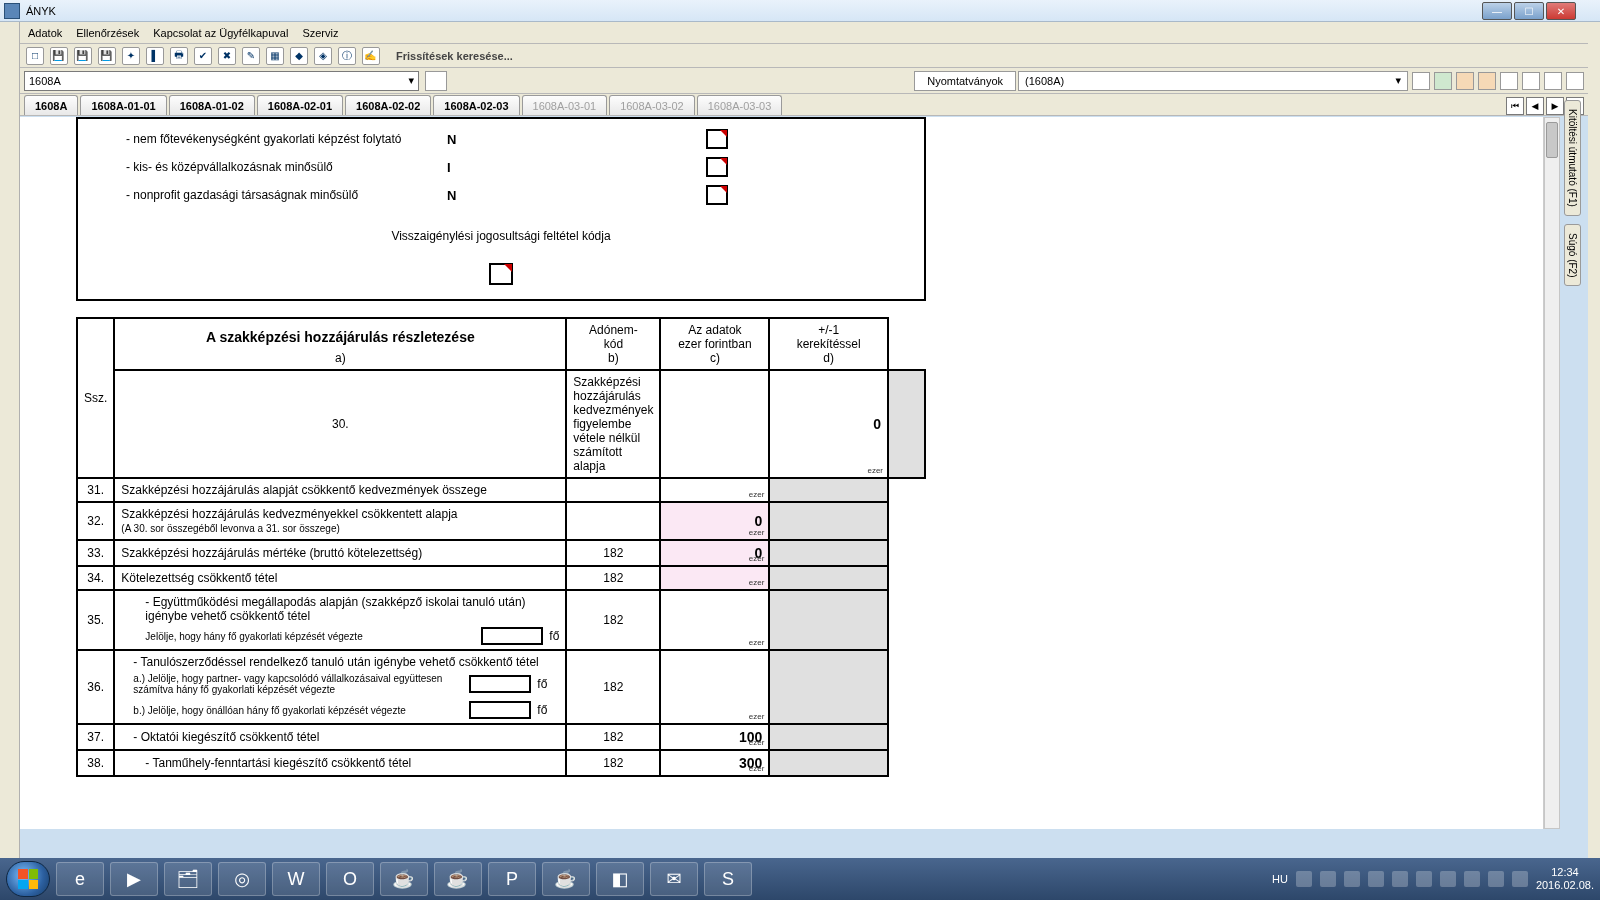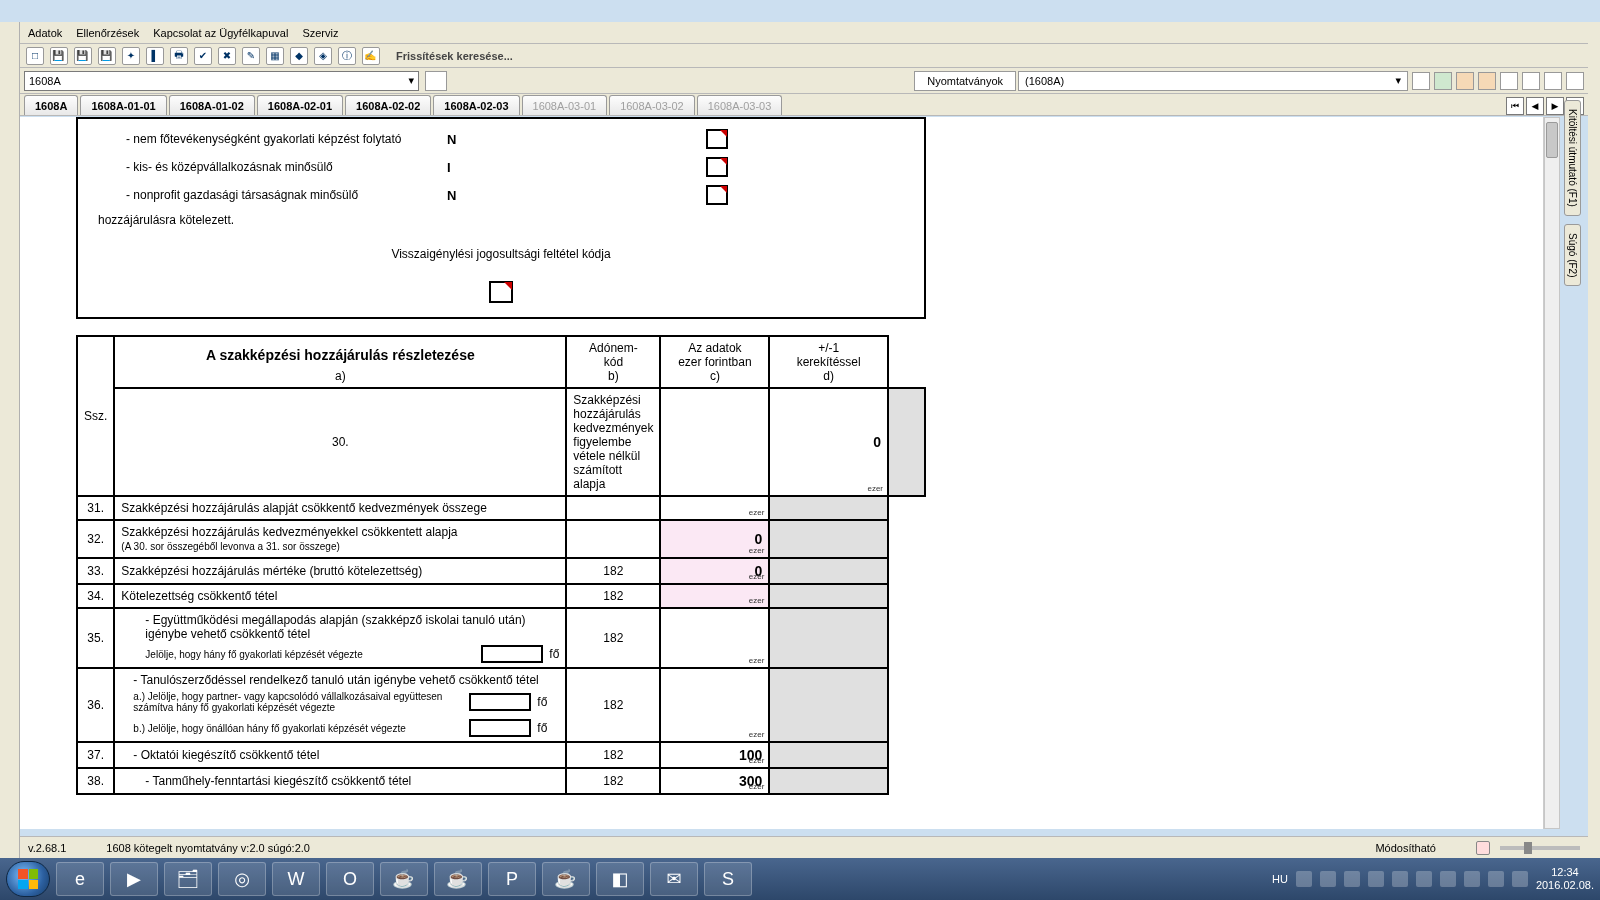--- a/index.html
+++ b/index.html
@@ -129,20 +129,29 @@
   
   .left-gutter{position:absolute;left:0;top:22px;bottom:42px;width:20px;background:#ece9d8;border-right:1px solid #b0b0b0;}
   .right-gutter{position:absolute;right:0;top:22px;bottom:42px;width:12px;background:#ece9d8;}
   .app-container{position:absolute;left:20px;right:12px;top:22px;bottom:42px;display:flex;flex-direction:column;}
 </style>
 </head>
 <body>
 
 <div class="win7-frame">
 
+  <div class="titlebar">
+    <span class="titlebar-icon"></span>
+    <span>ÁNYK</span>
+    <div class="win-buttons">
+      <div class="win-btn">—</div>
+      <div class="win-btn">☐</div>
+      <div class="win-btn close">✕</div>
+    </div>
+  </div>
 
   <div class="left-gutter"></div>
   <div class="right-gutter"></div>
 
   <div class="app-container">
 
     <div class="menubar">
       <span>Adatok</span>
       <span>Ellenőrzések</span>
       <span>Kapcsolat az Ügyfélkapuval</span>
@@ -244,21 +253,20 @@
           <div class="ni-box">
               <span>I</span>
             </div>
         </div>
         <div class="opt-row">
           <span>- nonprofit gazdasági társaságnak minősülő</span>
           <div class="ni-box">
               <span>N</span>
             </div>
         </div>
-        <div class="small-L">hozzájárulásra kötelezett.</div>
         <div class="vissz">
           <span>Visszaigénylési jogosultsági feltétel kódja</span>
           <div class="empty-box"></div>
         </div>
       </div>
 
       <table class="detail">
         <tbody>
             <tr>
           <th rowspan="2" class="col-ssz">Ssz.</th>
@@ -373,30 +381,20 @@
 
   <div class="scrollbar-v">
     <div class="thumb"></div>
   </div>
 
   <div class="side-tabs">
     <div class="side-tab"><span>Kitöltési útmutató (F1)</span></div>
     <div class="side-tab"><span>Súgó (F2)</span></div>
   </div>
 
-  <div class="statusbar">
-    <span>v.2.68.1</span>
-    <span>1608 kötegelt nyomtatvány v:2.0 súgó:2.0</span>
-    <span class="spacer"></span>
-    <span>Módosítható</span>
-    <div class="stat-icons">
-      <div class="dot" style="background:#fdd"></div>
-      <div class="zoom"></div>
-    </div>
-  </div>
 
   <div class="taskbar">
     <div class="start-orb">
       <div class="flag">
           <div></div>
           <div></div>
           <div></div>
           <div></div>
         </div>
     </div>

